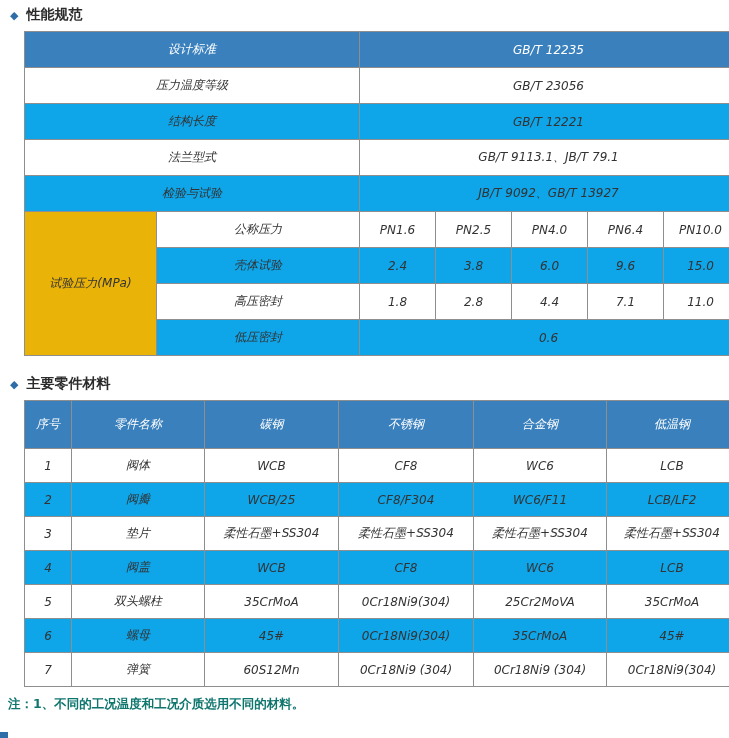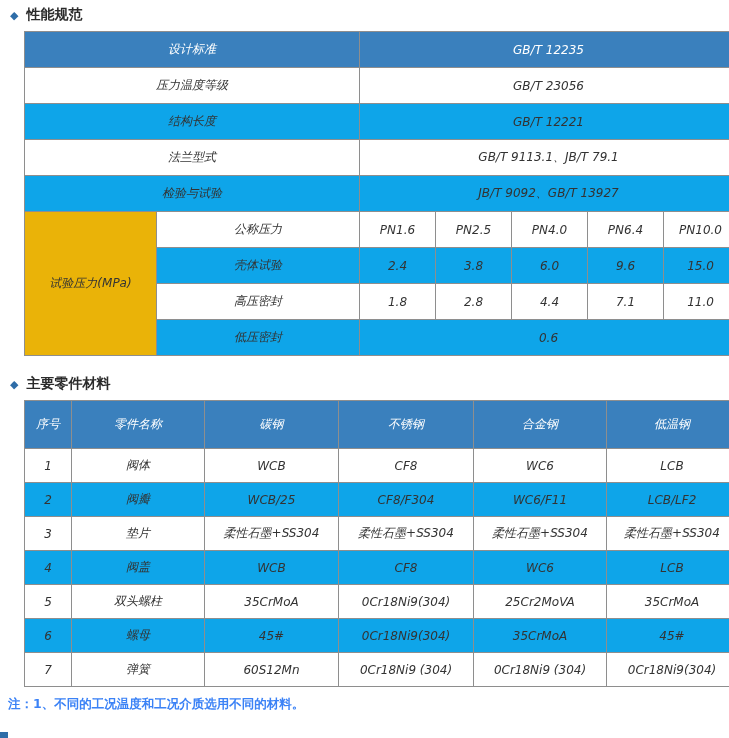--- a/index.html
+++ b/index.html
@@ -37,21 +37,21 @@
   .spec-table td { height: 36px; }
   .mat-table td, .mat-table th { height: 34px; }
   .mat-table tr.hdr th { height: 48px; }
 
   tr.blue td, tr.hdr th { background: #3a80bd; color: #ffffff; }
   tr.gray td { background: #0ea5e9; }
   td.cell-gray { background: #eab308; }
 
   .notes {
     margin: 9px 0 0 8px;
-    font-size: 12.5px; font-weight: 600; color: #3b82f6;
+    font-size: 12.5px; font-weight: 600; color: #0f766e;
     line-height: 1.3;
   }
   .note-line { white-space: nowrap; }
   .note-line.indent { padding-left: 32px; }
 
   .corner-mark {
     position: absolute; left: 0; bottom: 0;
     width: 8px; height: 6px; background: #2e6da8;
   }
 </style>

